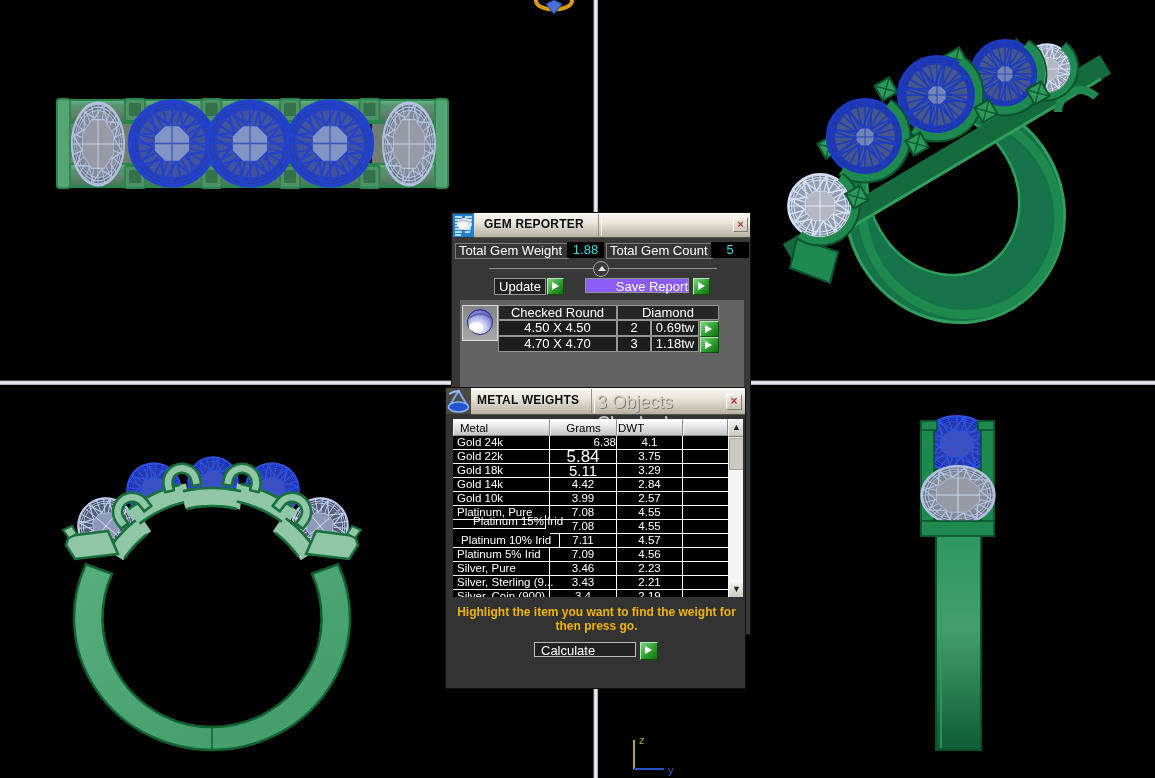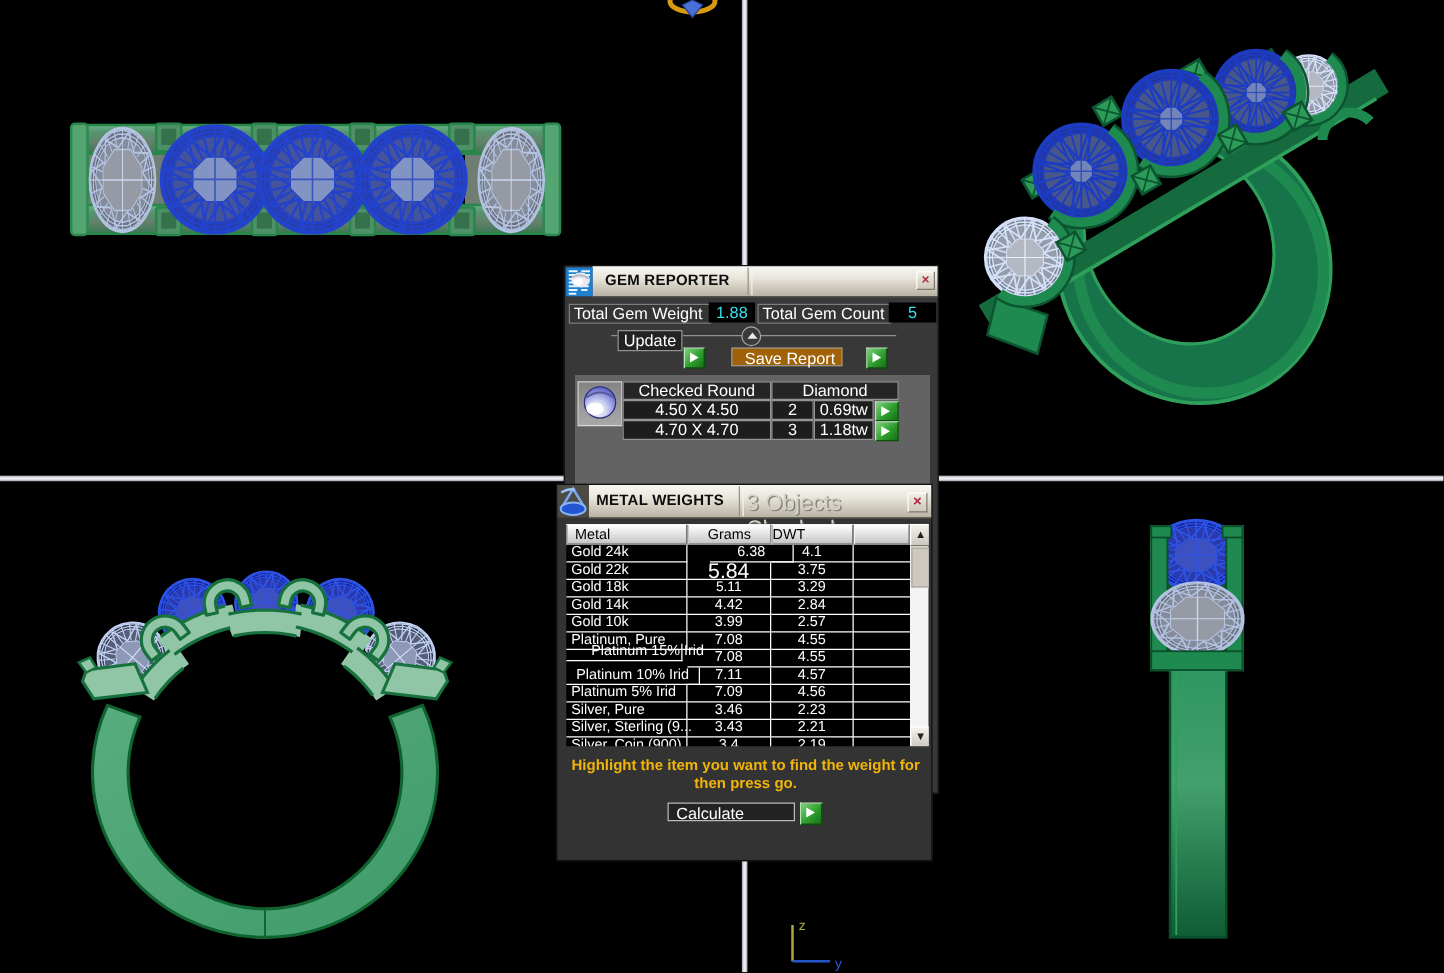--- a/index.html
+++ b/index.html
@@ -456,23 +456,23 @@
       <div class="abs" style="left:32px;top:4px;font-size:12px;font-weight:bold;color:#0d0d0d;letter-spacing:0.2px">GEM REPORTER</div>
       <div class="abs" style="left:146px;top:1px;width:2px;height:22px;border-left:1px solid #989284;border-right:1px solid #f5f3ec"></div>
       <div class="xbtn" style="left:281px;top:4px;width:13px;height:13px;font-size:11px;line-height:12px">×</div>
       <div class="lbl" style="left:3px;top:30px;width:109px;height:14px;font-size:13px;padding:0 0 0 3px;line-height:14px">Total Gem Weight</div>
       <div class="val" style="left:115px;top:29px;width:37px;height:16px;font-size:13px;line-height:16px;text-align:center">1.88</div>
       <div class="lbl" style="left:154px;top:30px;width:102px;height:14px;font-size:13px;padding:0 0 0 3px;line-height:14px">Total Gem Count</div>
       <div class="val" style="left:259px;top:29px;width:38px;height:16px;font-size:13px;line-height:16px;text-align:center">5</div>
       <div class="abs" style="left:37px;top:55px;width:228px;height:1px;background:#909090"></div>
       <div class="abs" style="left:141px;top:48px;width:14px;height:14px;border-radius:50%;background:#3a3a3a;border:1.5px solid #a8a8a8"></div>
       <div class="abs" style="left:145.5px;top:53px;border-bottom:5px solid #e8e8e8;border-left:4px solid transparent;border-right:4px solid transparent"></div>
-      <div class="dcell" style="left:42px;top:51px;width:50px;height:15px;font-size:13px;line-height:15px;background:#222">Update</div>
+      <div class="dcell" style="left:42px;top:65px;width:50px;height:15px;font-size:13px;line-height:15px;background:#222">Update</div>
       <div class="gbtn" style="left:95px;top:65px;width:15px;height:15px"></div>
-      <div class="dcell" style="left:133px;top:65px;width:89px;height:15px;font-size:13px;line-height:15px;background:#a16207;text-align:center;padding-left:5px;box-sizing:border-box">Save Report</div>
+      <div class="dcell" style="left:133px;top:65px;width:104px;height:15px;font-size:13px;line-height:15px;background:#8b5cf6;text-align:right;padding-left:5px;box-sizing:border-box">Save Report</div>
       <div class="gbtn" style="left:241px;top:65px;width:15px;height:15px"></div>
       <div class="abs" style="left:8px;top:87px;width:284px;height:335px;background:#636363"></div>
       <div class="abs" style="left:10px;top:92px;width:34px;height:34px;background:linear-gradient(#848484,#a8a8a8);border:1px solid #d8d8d8"><svg width="34" height="34">
           <defs>
             <radialGradient id="gemth" cx="0.4" cy="0.75" r="0.9">
               <stop offset="0" stop-color="#ffffff"></stop>
               <stop offset="0.35" stop-color="#cdd2f2"></stop>
               <stop offset="0.7" stop-color="#7a81d6"></stop>
               <stop offset="1" stop-color="#3a3f9e"></stop>
             </radialGradient>
@@ -502,29 +502,29 @@
       <div class="abs" style="left:31px;top:5px;font-size:12px;font-weight:bold;color:#0d0d0d;letter-spacing:0.2px">METAL WEIGHTS</div>
       <div class="abs" style="left:145px;top:1px;width:2px;height:24px;border-left:1px solid #989284;border-right:1px solid #f5f3ec"></div>
       <div class="abs" style="left:151px;top:4px;font-size:18px;font-weight:normal;color:#d3d1c8;text-shadow:1px 1px 0 #7e7a6e">3 Objects Checked</div>
       <div class="xbtn" style="left:280px;top:6px;width:14px;height:14px;font-size:12px;line-height:13px">×</div>
       <div class="abs" style="left:7px;top:31px;width:290px;height:178px;background:#000;overflow:hidden">
         <div class="abs" style="left:0px;top:0;width:97px;height:17px;background:linear-gradient(#ffffff,#dcdcdc 60%,#c4c4c4);color:#000;border:1px solid;border-color:#f5f5f5 #8a8a8a #8a8a8a #f5f5f5;font-size:11.5px;line-height:16px;text-align:left;padding-left:6px;box-sizing:border-box">Metal</div>
         <div class="abs" style="left:97px;top:0;width:67px;height:17px;background:linear-gradient(#ffffff,#dcdcdc 60%,#c4c4c4);color:#000;border:1px solid;border-color:#f5f5f5 #8a8a8a #8a8a8a #f5f5f5;font-size:11.5px;line-height:16px;text-align:center;box-sizing:border-box">Grams</div>
         <div class="abs" style="left:164px;top:0;width:66px;height:17px;background:linear-gradient(#ffffff,#dcdcdc 60%,#c4c4c4);color:#000;border:1px solid;border-color:#f5f5f5 #8a8a8a #8a8a8a #f5f5f5;font-size:11.5px;line-height:16px;text-align:left;box-sizing:border-box">DWT</div>
         <div class="abs" style="left:230px;top:0;width:45px;height:17px;background:linear-gradient(#ffffff,#dcdcdc 60%,#c4c4c4);color:#000;border:1px solid;border-color:#f5f5f5 #8a8a8a #8a8a8a #f5f5f5;font-size:11.5px;line-height:16px;text-align:center;box-sizing:border-box"></div>
         <div class="abs" style="left:0;top:17px;width:97px;height:14px;border-bottom:1px solid #fff;border-right:1px solid #fff;color:#fff;font-size:11.5px;line-height:13px;padding-left:4px;box-sizing:border-box;white-space:nowrap">Gold 24k</div>
-        <div class="abs" style="left:115px;top:17px;width:67px;height:14px;border-bottom:1px solid #fff;border-right:1px solid #fff;color:#fff;font-size:11.5px;line-height:13px;text-align:center;box-sizing:border-box">6.38</div>
+        <div class="abs" style="left:97px;top:17px;width:67px;height:14px;border-bottom:1px solid #fff;border-right:1px solid #fff;color:#fff;font-size:11.5px;line-height:13px;text-align:right;box-sizing:border-box">6.38</div>
         <div class="abs" style="left:164px;top:17px;width:66px;height:14px;border-bottom:1px solid #fff;border-right:1px solid #fff;color:#fff;font-size:11.5px;line-height:13px;text-align:center;box-sizing:border-box">4.1</div>
         <div class="abs" style="left:230px;top:17px;width:45px;height:14px;border-bottom:1px solid #fff;box-sizing:border-box"></div>
         <div class="abs" style="left:0;top:31px;width:97px;height:14px;border-bottom:1px solid #fff;border-right:1px solid #fff;color:#fff;font-size:11.5px;line-height:13px;padding-left:4px;box-sizing:border-box;white-space:nowrap">Gold 22k</div>
         <div class="abs" style="left:97px;top:31px;width:67px;height:14px;border-bottom:1px solid #fff;border-right:1px solid #fff;color:#fff;font-size:17px;line-height:13px;text-align:center;box-sizing:border-box">5.84</div>
         <div class="abs" style="left:164px;top:31px;width:66px;height:14px;border-bottom:1px solid #fff;border-right:1px solid #fff;color:#fff;font-size:11.5px;line-height:13px;text-align:center;box-sizing:border-box">3.75</div>
         <div class="abs" style="left:230px;top:31px;width:45px;height:14px;border-bottom:1px solid #fff;box-sizing:border-box"></div>
         <div class="abs" style="left:0;top:45px;width:97px;height:14px;border-bottom:1px solid #fff;border-right:1px solid #fff;color:#fff;font-size:11.5px;line-height:13px;padding-left:4px;box-sizing:border-box;white-space:nowrap">Gold 18k</div>
-        <div class="abs" style="left:97px;top:45px;width:67px;height:14px;border-bottom:1px solid #fff;border-right:1px solid #fff;color:#fff;font-size:11px;line-height:13px;text-align:center;box-sizing:border-box">5.11</div>
+        <div class="abs" style="left:97px;top:45px;width:67px;height:14px;border-bottom:1px solid #fff;border-right:1px solid #fff;color:#fff;font-size:15px;line-height:13px;text-align:center;box-sizing:border-box">5.11</div>
         <div class="abs" style="left:164px;top:45px;width:66px;height:14px;border-bottom:1px solid #fff;border-right:1px solid #fff;color:#fff;font-size:11.5px;line-height:13px;text-align:center;box-sizing:border-box">3.29</div>
         <div class="abs" style="left:230px;top:45px;width:45px;height:14px;border-bottom:1px solid #fff;box-sizing:border-box"></div>
         <div class="abs" style="left:0;top:59px;width:97px;height:14px;border-bottom:1px solid #fff;border-right:1px solid #fff;color:#fff;font-size:11.5px;line-height:13px;padding-left:4px;box-sizing:border-box;white-space:nowrap">Gold 14k</div>
         <div class="abs" style="left:97px;top:59px;width:67px;height:14px;border-bottom:1px solid #fff;border-right:1px solid #fff;color:#fff;font-size:11.5px;line-height:13px;text-align:center;box-sizing:border-box">4.42</div>
         <div class="abs" style="left:164px;top:59px;width:66px;height:14px;border-bottom:1px solid #fff;border-right:1px solid #fff;color:#fff;font-size:11.5px;line-height:13px;text-align:center;box-sizing:border-box">2.84</div>
         <div class="abs" style="left:230px;top:59px;width:45px;height:14px;border-bottom:1px solid #fff;box-sizing:border-box"></div>
         <div class="abs" style="left:0;top:73px;width:97px;height:14px;border-bottom:1px solid #fff;border-right:1px solid #fff;color:#fff;font-size:11.5px;line-height:13px;padding-left:4px;box-sizing:border-box;white-space:nowrap">Gold 10k</div>
         <div class="abs" style="left:97px;top:73px;width:67px;height:14px;border-bottom:1px solid #fff;border-right:1px solid #fff;color:#fff;font-size:11.5px;line-height:13px;text-align:center;box-sizing:border-box">3.99</div>
         <div class="abs" style="left:164px;top:73px;width:66px;height:14px;border-bottom:1px solid #fff;border-right:1px solid #fff;color:#fff;font-size:11.5px;line-height:13px;text-align:center;box-sizing:border-box">2.57</div>
         <div class="abs" style="left:230px;top:73px;width:45px;height:14px;border-bottom:1px solid #fff;box-sizing:border-box"></div>

